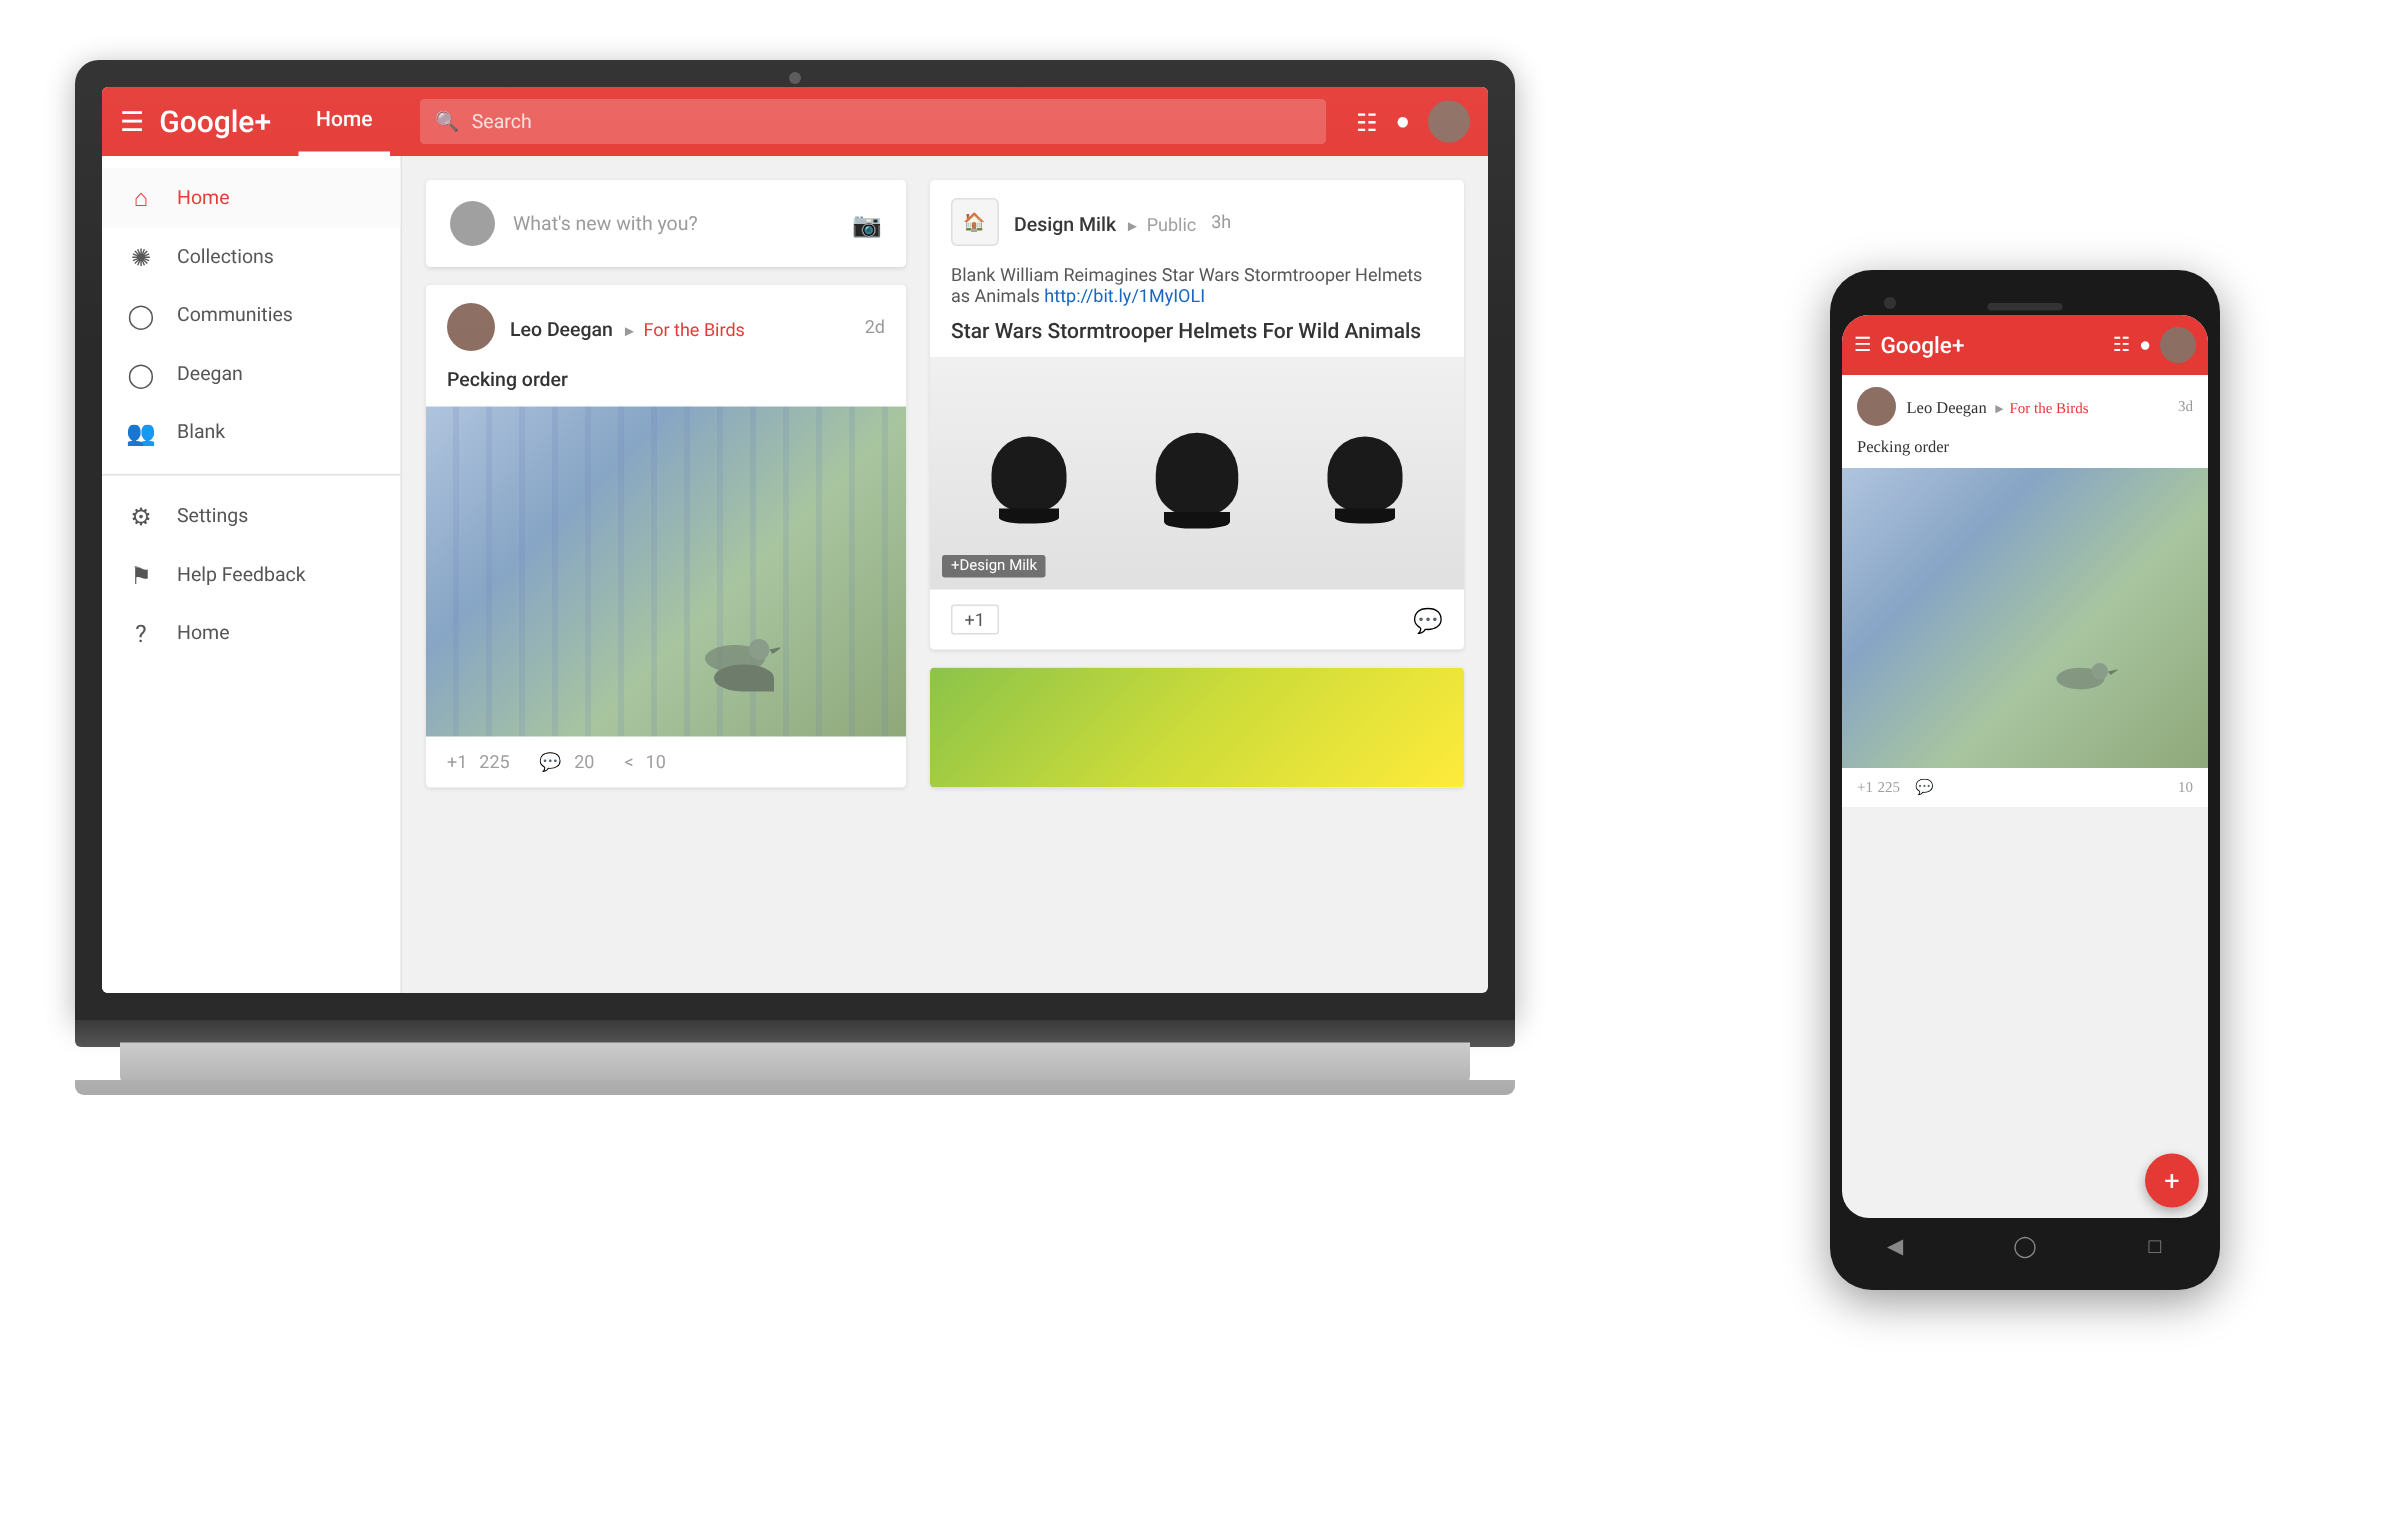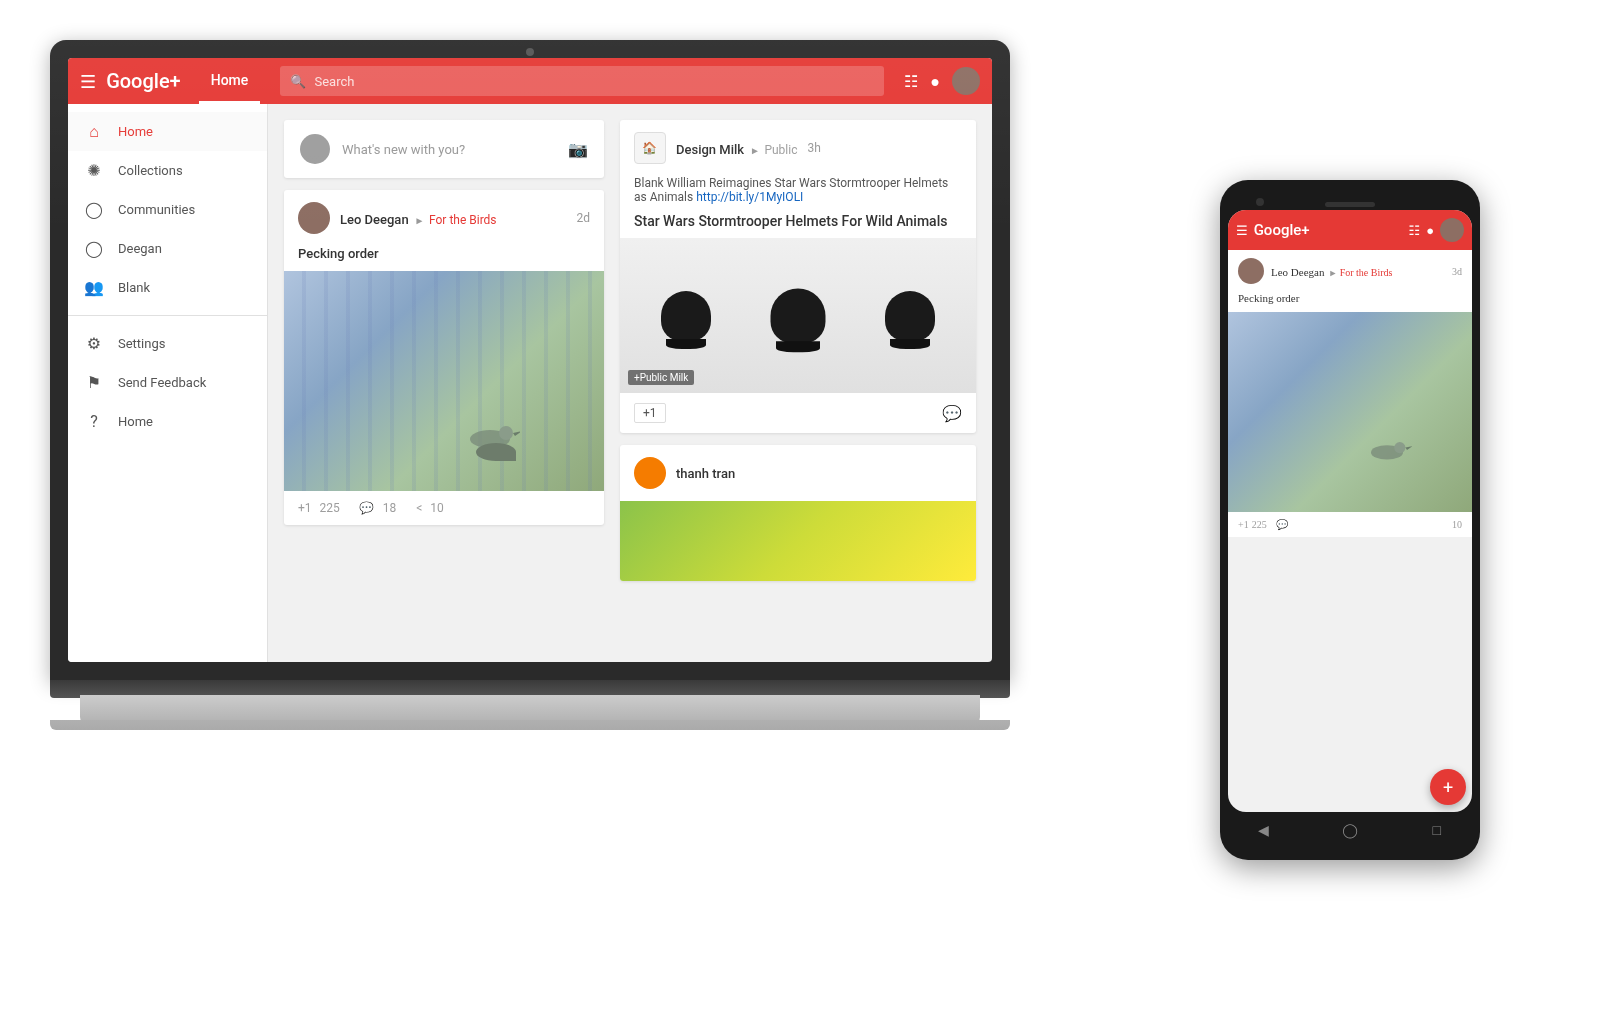--- a/index.html
+++ b/index.html
@@ -771,21 +771,21 @@
                 <span class="sidebar-icon">👥</span>
                 <span>Blank</span>
               </div>
               <div class="sidebar-divider"></div>
               <div class="sidebar-item">
                 <span class="sidebar-icon">⚙</span>
                 <span>Settings</span>
               </div>
               <div class="sidebar-item">
                 <span class="sidebar-icon">⚑</span>
-                <span>Send Feedback</span>
+                <span>Help Feedback</span>
               </div>
               <div class="sidebar-item">
                 <span class="sidebar-icon">?</span>
                 <span>Home</span>
               </div>
             </div>
 
             <div class="main-content">
 
               <div class="feed-column">
@@ -819,21 +819,21 @@
                     </svg>
                   </div>
                   <div class="post-footer">
                     <span class="post-action">
                       <span>+1</span>
                     </span>
                     <span style="margin-right:12px">225</span>
                     <span class="post-action">
                       <span>💬</span>
                     </span>
-                    <span style="margin-right:12px">18</span>
+                    <span style="margin-right:12px">20</span>
                     <span class="post-action">
                       <span>&lt;</span>
                     </span>
                     <span>10</span>
                   </div>
                 </div>
               </div>
 
               <div class="feed-column-right">
 
@@ -851,34 +851,30 @@
                   </div>
                   <div class="right-post-subtitle-text">
                     <span>Blank William Reimagines Star Wars Stormtrooper Helmets as Animals</span>
                     <span class="right-post-link">http://bit.ly/1MyIOLI</span>
                   </div>
                   <div class="right-post-title">Star Wars Stormtrooper Helmets For Wild Animals</div>
                   <div class="post-image-helmets">
                     <div class="helmet"></div>
                     <div class="helmet" style="transform:scale(1.1)"></div>
                     <div class="helmet"></div>
-                    <div class="design-milk-tag">+Public Milk</div>
+                    <div class="design-milk-tag">+Design Milk</div>
                   </div>
                   <div class="right-post-actions">
                     <span class="action-plus">+1</span>
                     <span class="action-spacer"></span>
                     <span class="comment-icon-right">💬</span>
                   </div>
                 </div>
 
                 <div class="thanh-post">
-                  <div class="thanh-header">
-                    <div class="thanh-avatar"></div>
-                    <span style="font-size:13px;font-weight:500;color:#333">thanh tran</span>
-                  </div>
                   <div class="thanh-image"></div>
                 </div>
 
               </div>
             </div>
           </div>
         </div>
 
       </div>
       <div class="laptop-reflection"></div>

